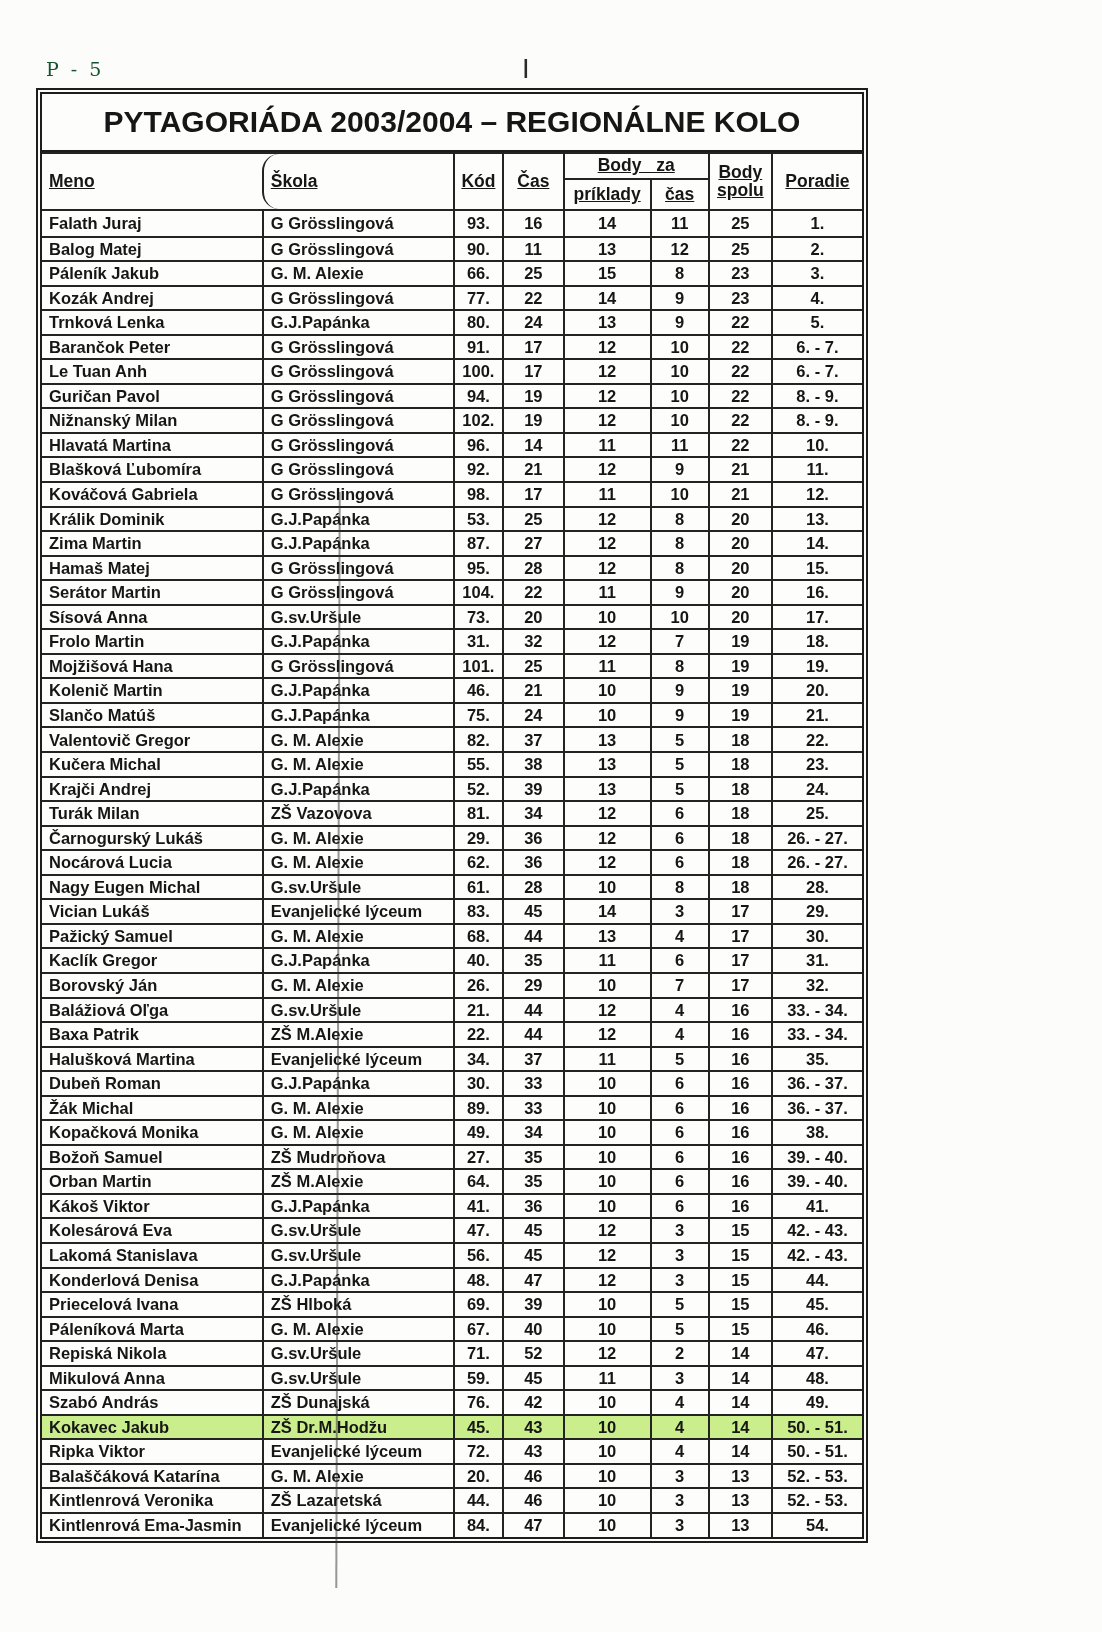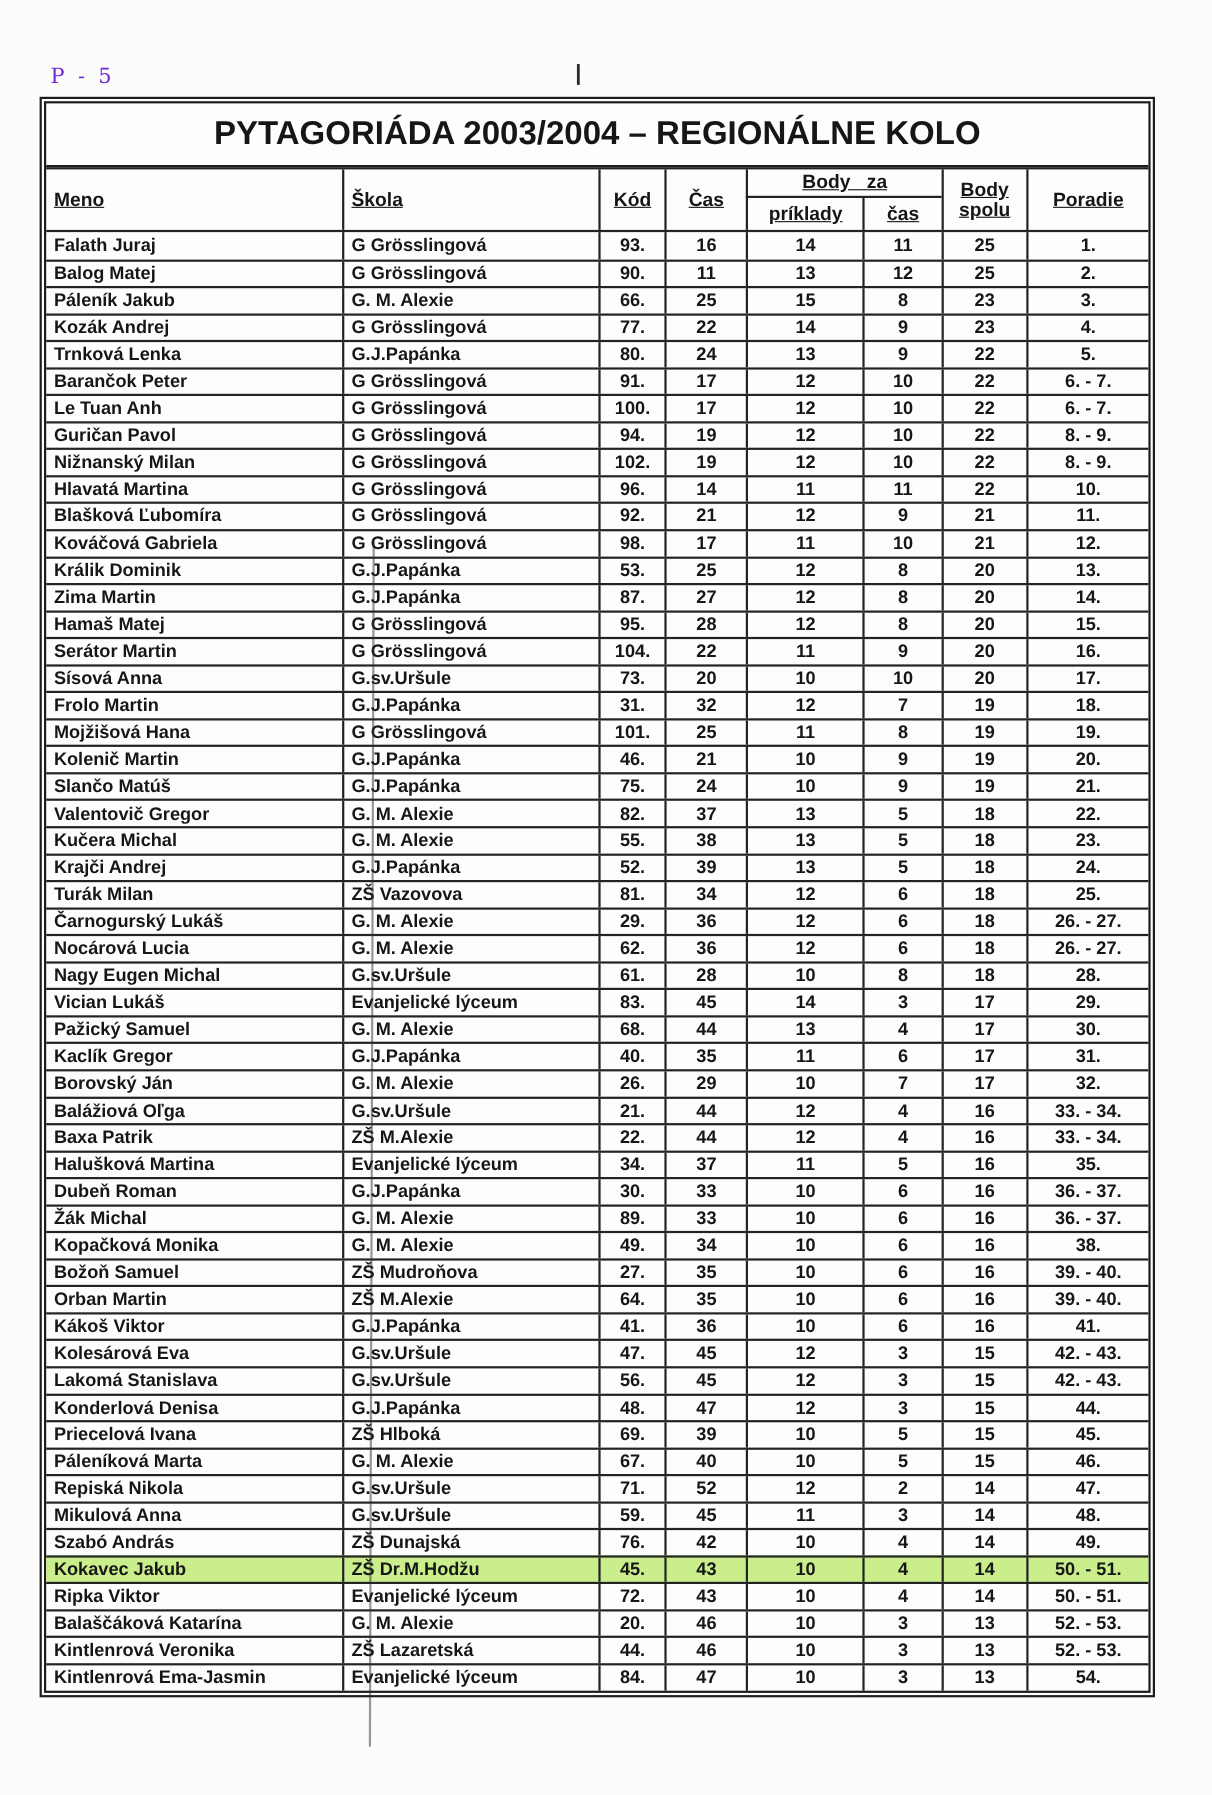--- a/index.html
+++ b/index.html
@@ -1,43 +1,43 @@
 <!DOCTYPE html>
 <html style="--hl: #c9ee8b;"><head>
 <meta charset="utf-8">
 <style>
   * { margin:0; padding:0; box-sizing:border-box; }
   html,body { width:1102px; height:1632px; background:#fcfcfb; position:relative;
               font-family:"Liberation Sans", sans-serif; color:#161616; overflow:hidden; }
 
   .corner-label { position:absolute; left:46px; top:58px; font-family:"DejaVu Serif", serif;
-                  font-size:19px; color:#6d28d9; letter-spacing:3px; }
+                  font-size:19px; color:#14532d; letter-spacing:3px; }
   .center-tick  { position:absolute; left:523px; top:56px; font-size:20px; color:#2a2a2a;
                   font-weight:bold; }
 
-  .frame { position:absolute; left:36px; top:88px; width:1014px; border:2px solid #1d1d1d;
+  .frame { position:absolute; left:36px; top:88px; width:832px; border:2px solid #1d1d1d;
            padding:2px; background:#fdfdfc; }
   .inner { border:2px solid #1d1d1d; }
 
   .doc-title { height:58px; border-bottom:2px solid #1d1d1d; display:flex; align-items:center;
                justify-content:center; font-size:30px; font-weight:bold; letter-spacing:0px; }
   .doc-subtitle { height:55px; display:flex; align-items:center; justify-content:center;
                   font-size:28px; font-weight:bold; letter-spacing:1px; }
 
   :root { --cols: 26.8% 23.3% 6.0% 7.4% 10.6% 7.1% 7.7% auto;
           --line:#232323; --hl:#c9ee8b; }
 
   .thead { display:grid; grid-template-columns: var(--cols); grid-template-rows: 26px 29px;
            border-top:2px solid var(--line); border-bottom:2px solid var(--line);
            font-size:17.5px; font-weight:bold;text-decoration:underline; }
   .hc { display:flex; align-items:center; justify-content:center; line-height:1.02;
         text-align:center; }
   .h-meno   { grid-row:1/3; grid-column:1; justify-content:flex-start; padding-left:7px; }
   .h-skola  { grid-row:1/3; grid-column:2; justify-content:flex-start; padding-left:7px;
-              border-left:2px solid var(--line); }
+              border-left:2px solid var(--line);border-radius:17px; }
   .h-kod    { grid-row:1/3; grid-column:3; border-left:2px solid var(--line); }
   .h-cas    { grid-row:1/3; grid-column:4; border-left:2px solid var(--line); }
   .h-bodyza { grid-row:1;   grid-column:5/7; border-left:2px solid var(--line);
               border-bottom:2px solid var(--line); word-spacing:10px; }
   .h-priklady { grid-row:2; grid-column:5; border-left:2px solid var(--line); }
   .h-cas2   { grid-row:2;   grid-column:6; border-left:2px solid var(--line); }
   .h-spolu  { grid-row:1/3; grid-column:7; border-left:2px solid var(--line);
               width:100%; padding:0 8px; }
   .h-poradie{ grid-row:1/3; grid-column:8; border-left:2px solid var(--line); }
 

